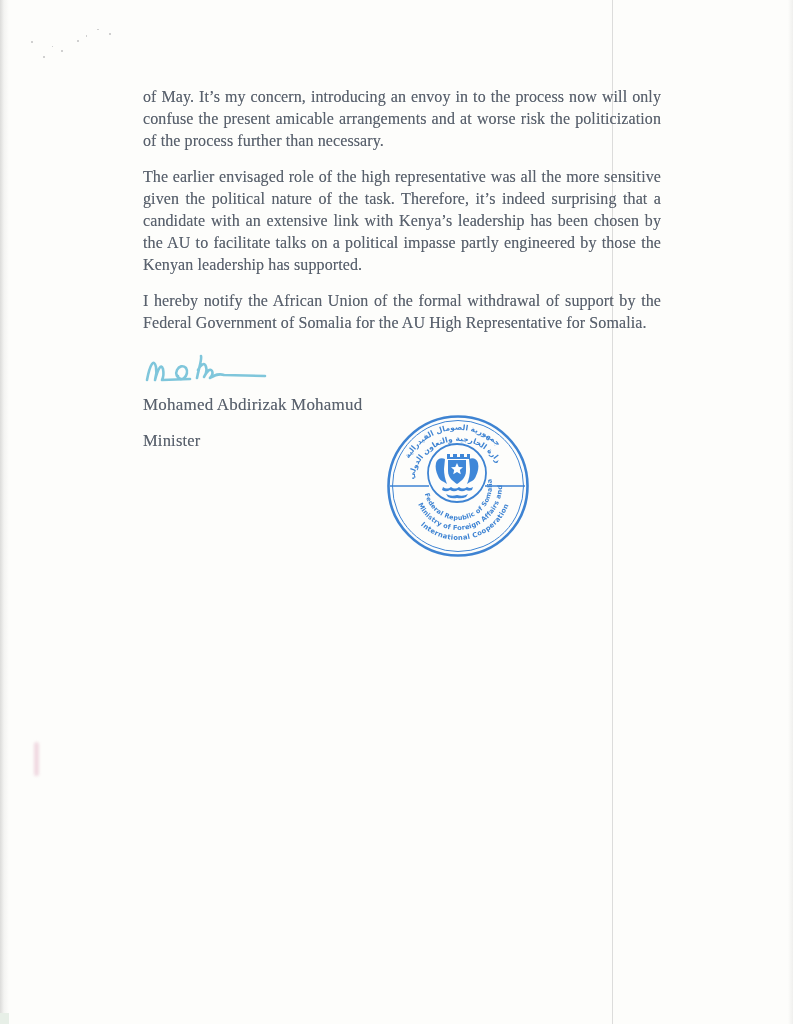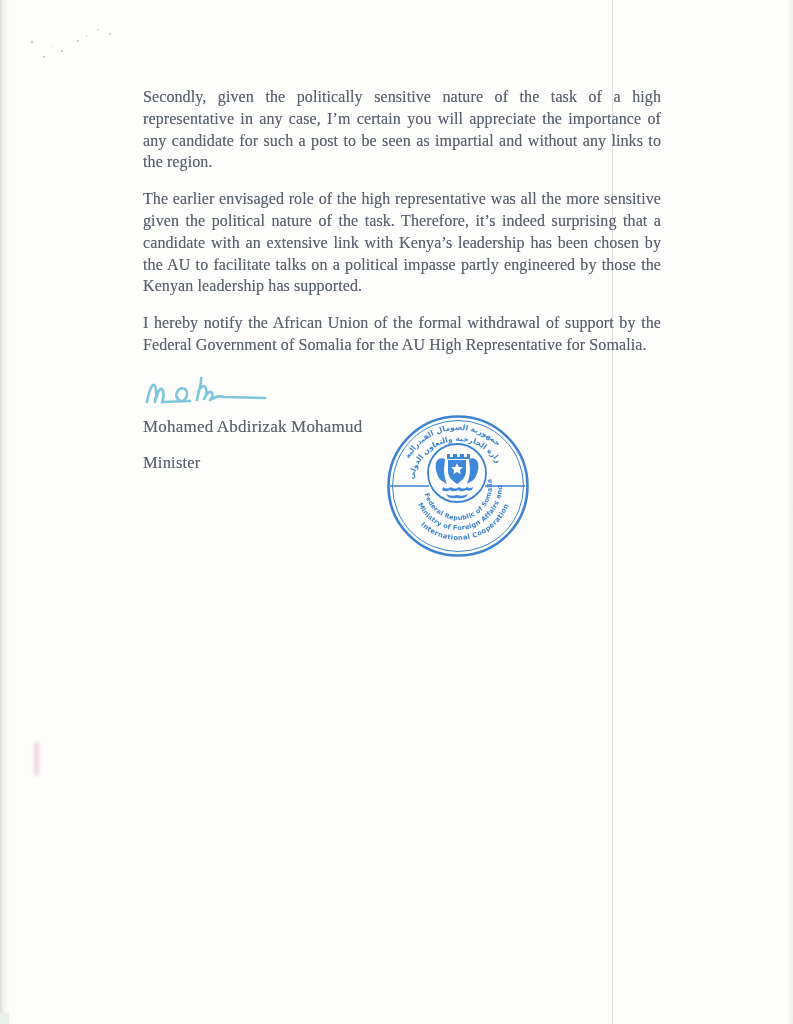--- a/index.html
+++ b/index.html
@@ -67,21 +67,21 @@
   <div class="speck s3"></div>
   <div class="speck s4"></div>
   <div class="speck s5"></div>
   <div class="speck s6"></div>
   <div class="speck s7"></div>
   <div class="speck s8"></div>
   <div class="smudge-pink"></div>
   <div class="corner-green"></div>
 
   <div class="content">
-    <p>Secondly, given the politically sensitive nature of the task of a high representative in any case, I’m certain you will appreciate the importance of any candidate for such a post to be seen as impartial and without any links to the region.</p>
+    <p>of May. It’s my concern, introducing an envoy in to the process now will only confuse the present amicable arrangements and at worse risk the politicization of the process further than necessary.</p>
     <p>The earlier envisaged role of the high representative was all the more sensitive given the political nature of the task. Therefore, it’s indeed surprising that a candidate with an extensive link with Kenya’s leadership has been chosen by the AU to facilitate talks on a political impasse partly engineered by those the Kenyan leadership has supported.</p>
     <p>I hereby notify the African Union of the formal withdrawal of support by the Federal Government of Somalia for the AU High Representative for Somalia.</p>
 
     <div class="sig-block">
       <svg class="sig-svg" width="165" height="44" viewBox="0 0 165 44">
         <g fill="none" stroke="#7fc6db" stroke-width="2.6" stroke-linecap="round" stroke-linejoin="round">
           <path d="M4,31 C7,15 11,9 13,18 C14,23 13,28 12,31 C15,20 18,14 20,20 C21,25 20,29 19,31 L47,30"></path>
           <path d="M38,30 C34,29 32,25 34,21 C36,17 40,16 43,19 C45,22 44,27 41,29 C38,31 35,30 35,27"></path>
           <path d="M54,29 C56,18 59,11 58,7 M55,21 C58,15 62,13 63,18 C64,21 63,25 61,28 C64,22 67,19 69,22 C70,24 69,27 67,29 C72,26 76,24 81,26 L122,27"></path>
         </g>

